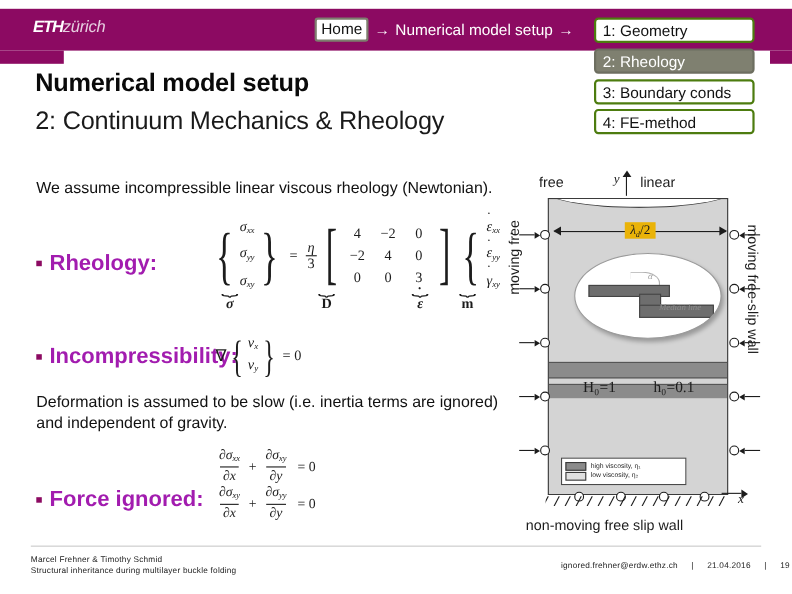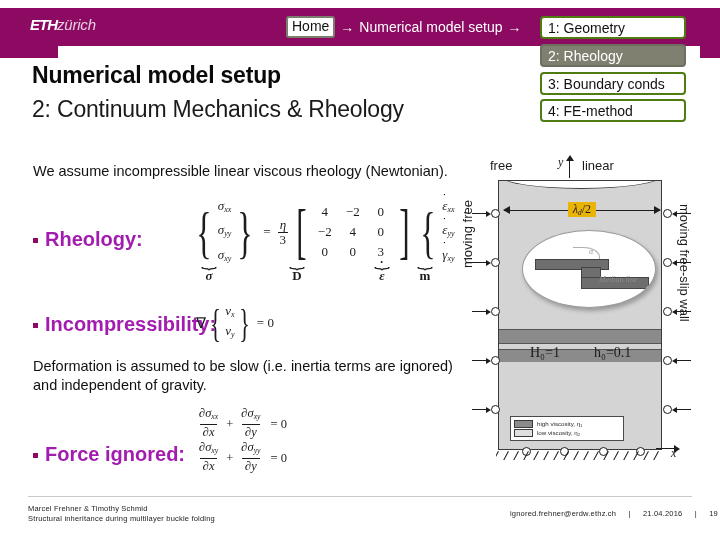--- a/index.html
+++ b/index.html
@@ -650,20 +650,21 @@
       <span>high viscosity, η₁</span>
     </div>
     <div class="lrow">
       <span class="sw sw-lo"></span>
       <span>low viscosity, η₂</span>
     </div>
   </div>
 
   <span class="wall-label" id="wall-left-top">moving free</span>
   <span class="wall-label" id="wall-right-top">moving free-slip wall</span>
+  <span class="wall-label" id="wall-bottom">non-moving free slip wall</span>
 
   <span class="bcarrow right" style="left:6px;  top:55px;"></span>
   <span class="bccircle" style="left:25px; top:51px;"></span>
   <span class="bcarrow right" style="left:6px;  top:104px;"></span>
   <span class="bccircle" style="left:25px; top:100px;"></span>
   <span class="bcarrow right" style="left:6px;  top:153px;"></span>
   <span class="bccircle" style="left:25px; top:149px;"></span>
   <span class="bcarrow right" style="left:6px;  top:202px;"></span>
   <span class="bccircle" style="left:25px; top:198px;"></span>
   <span class="bcarrow right" style="left:6px;  top:251px;"></span>

